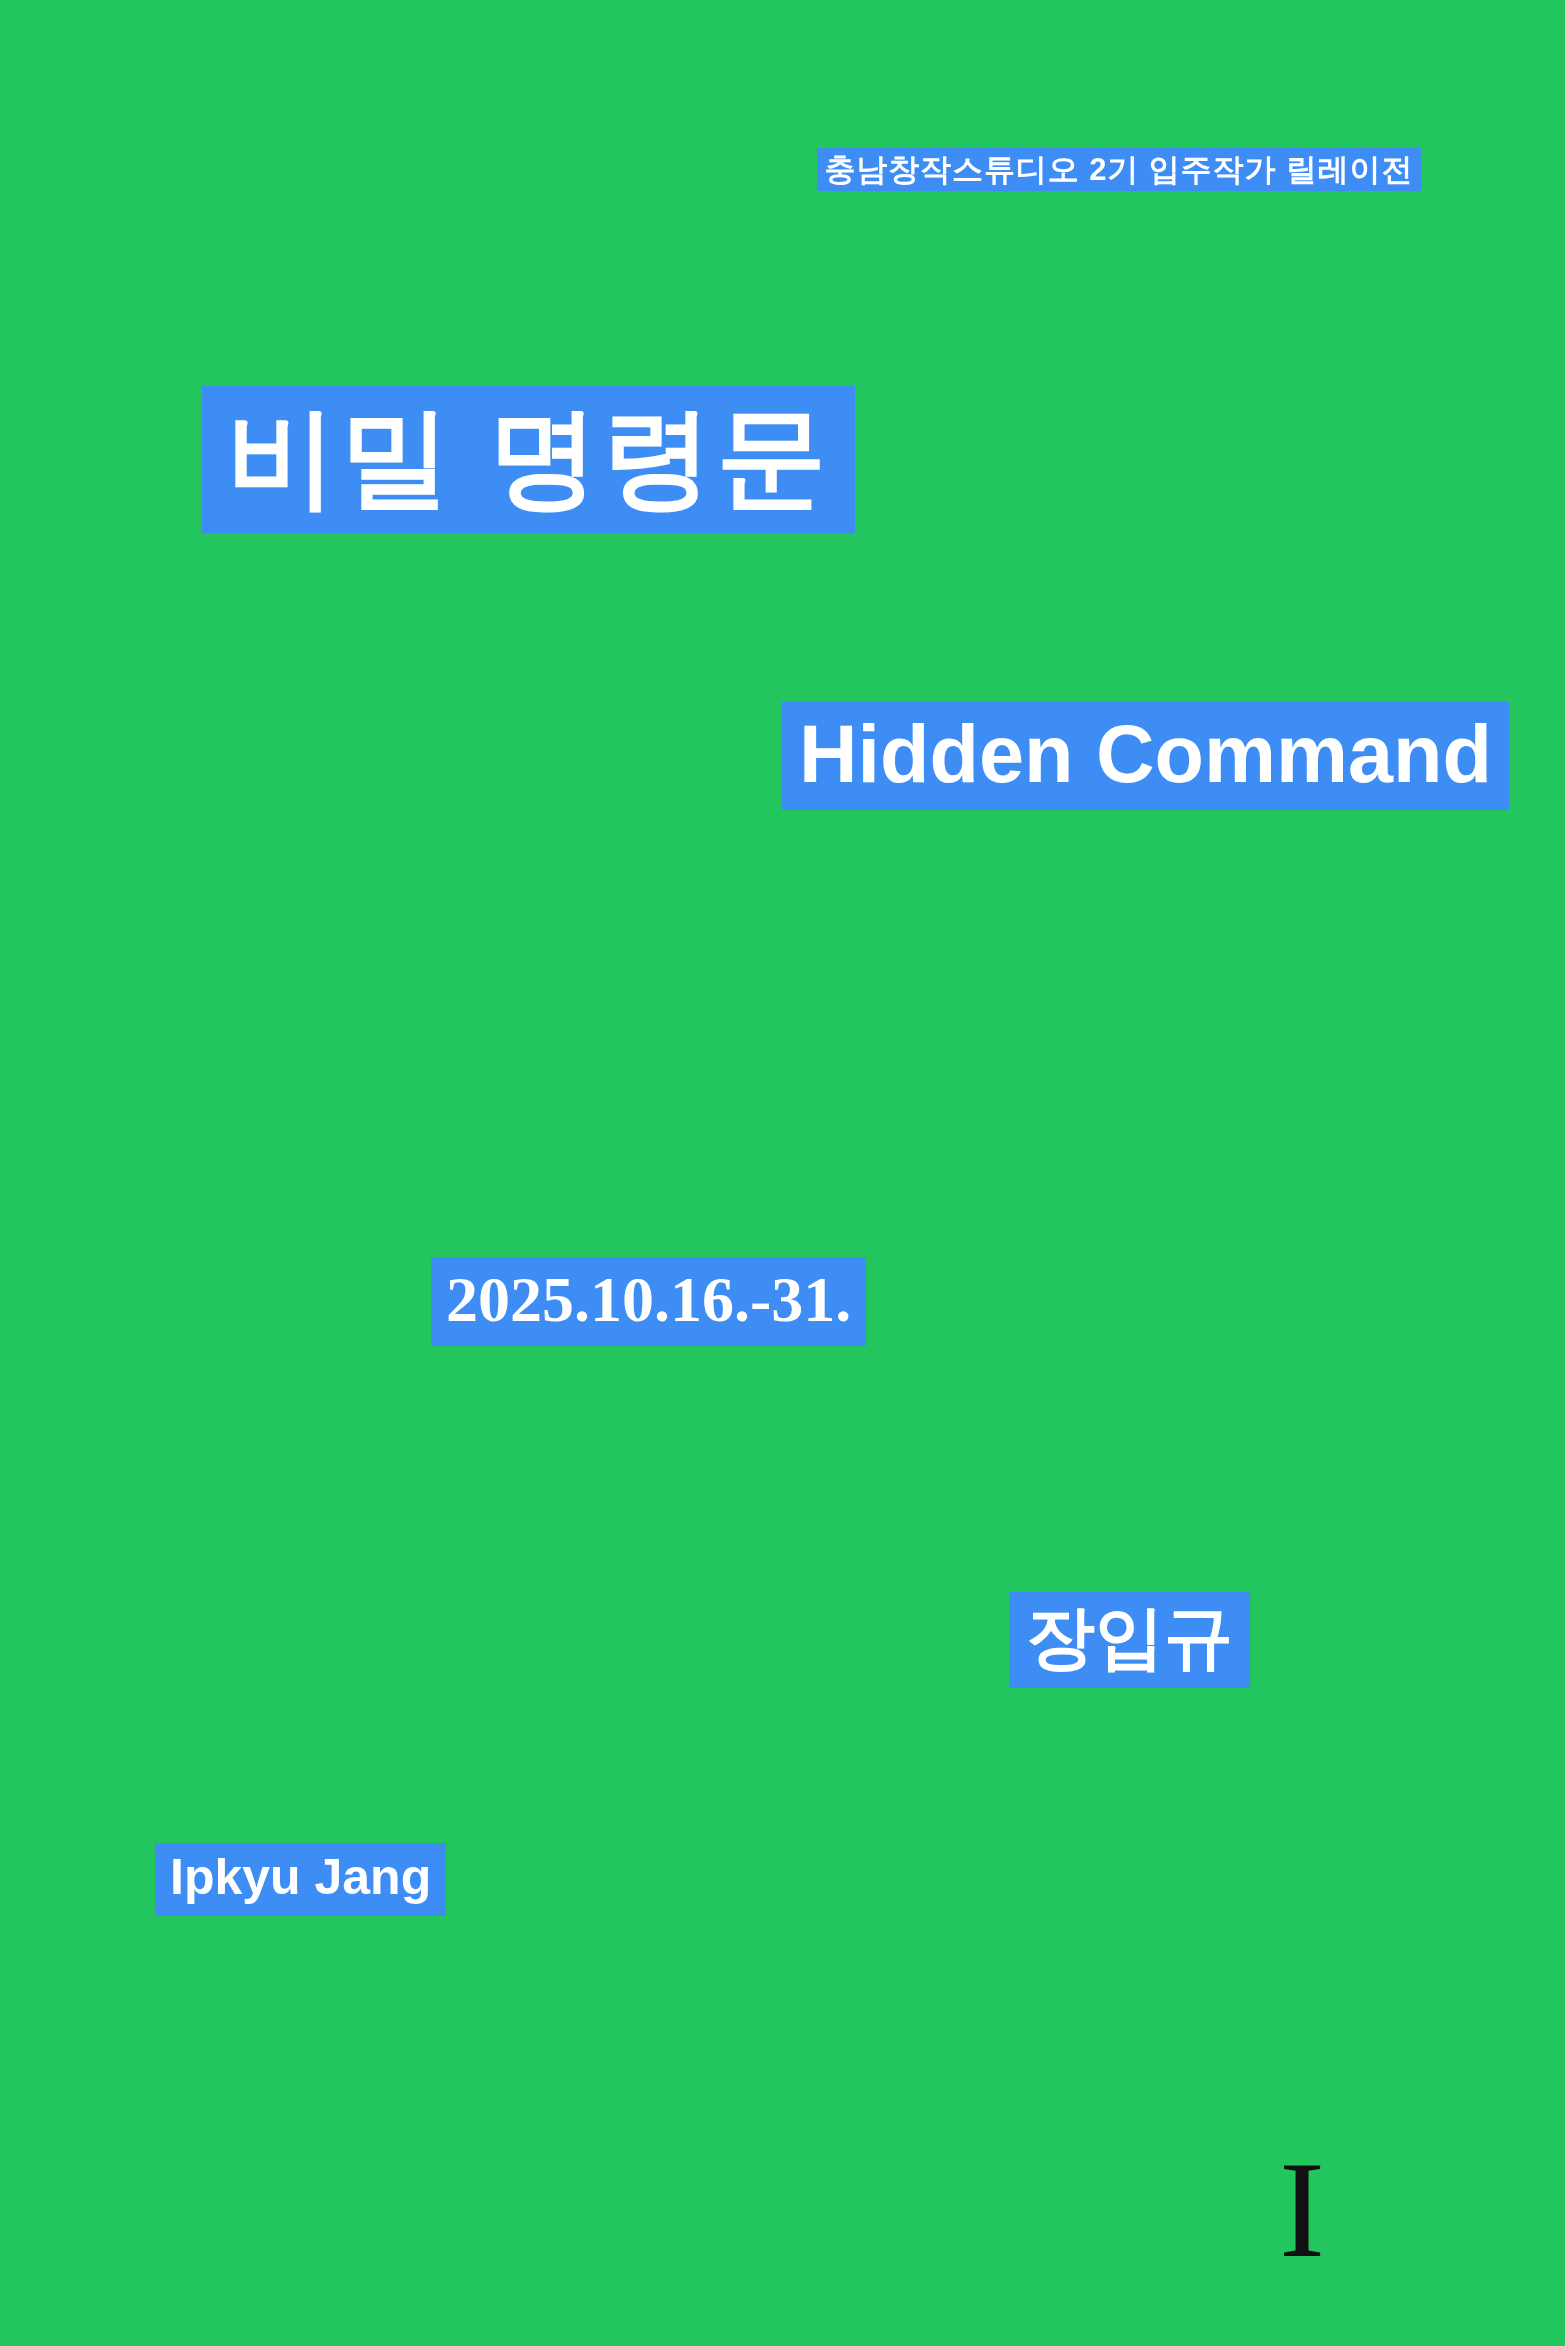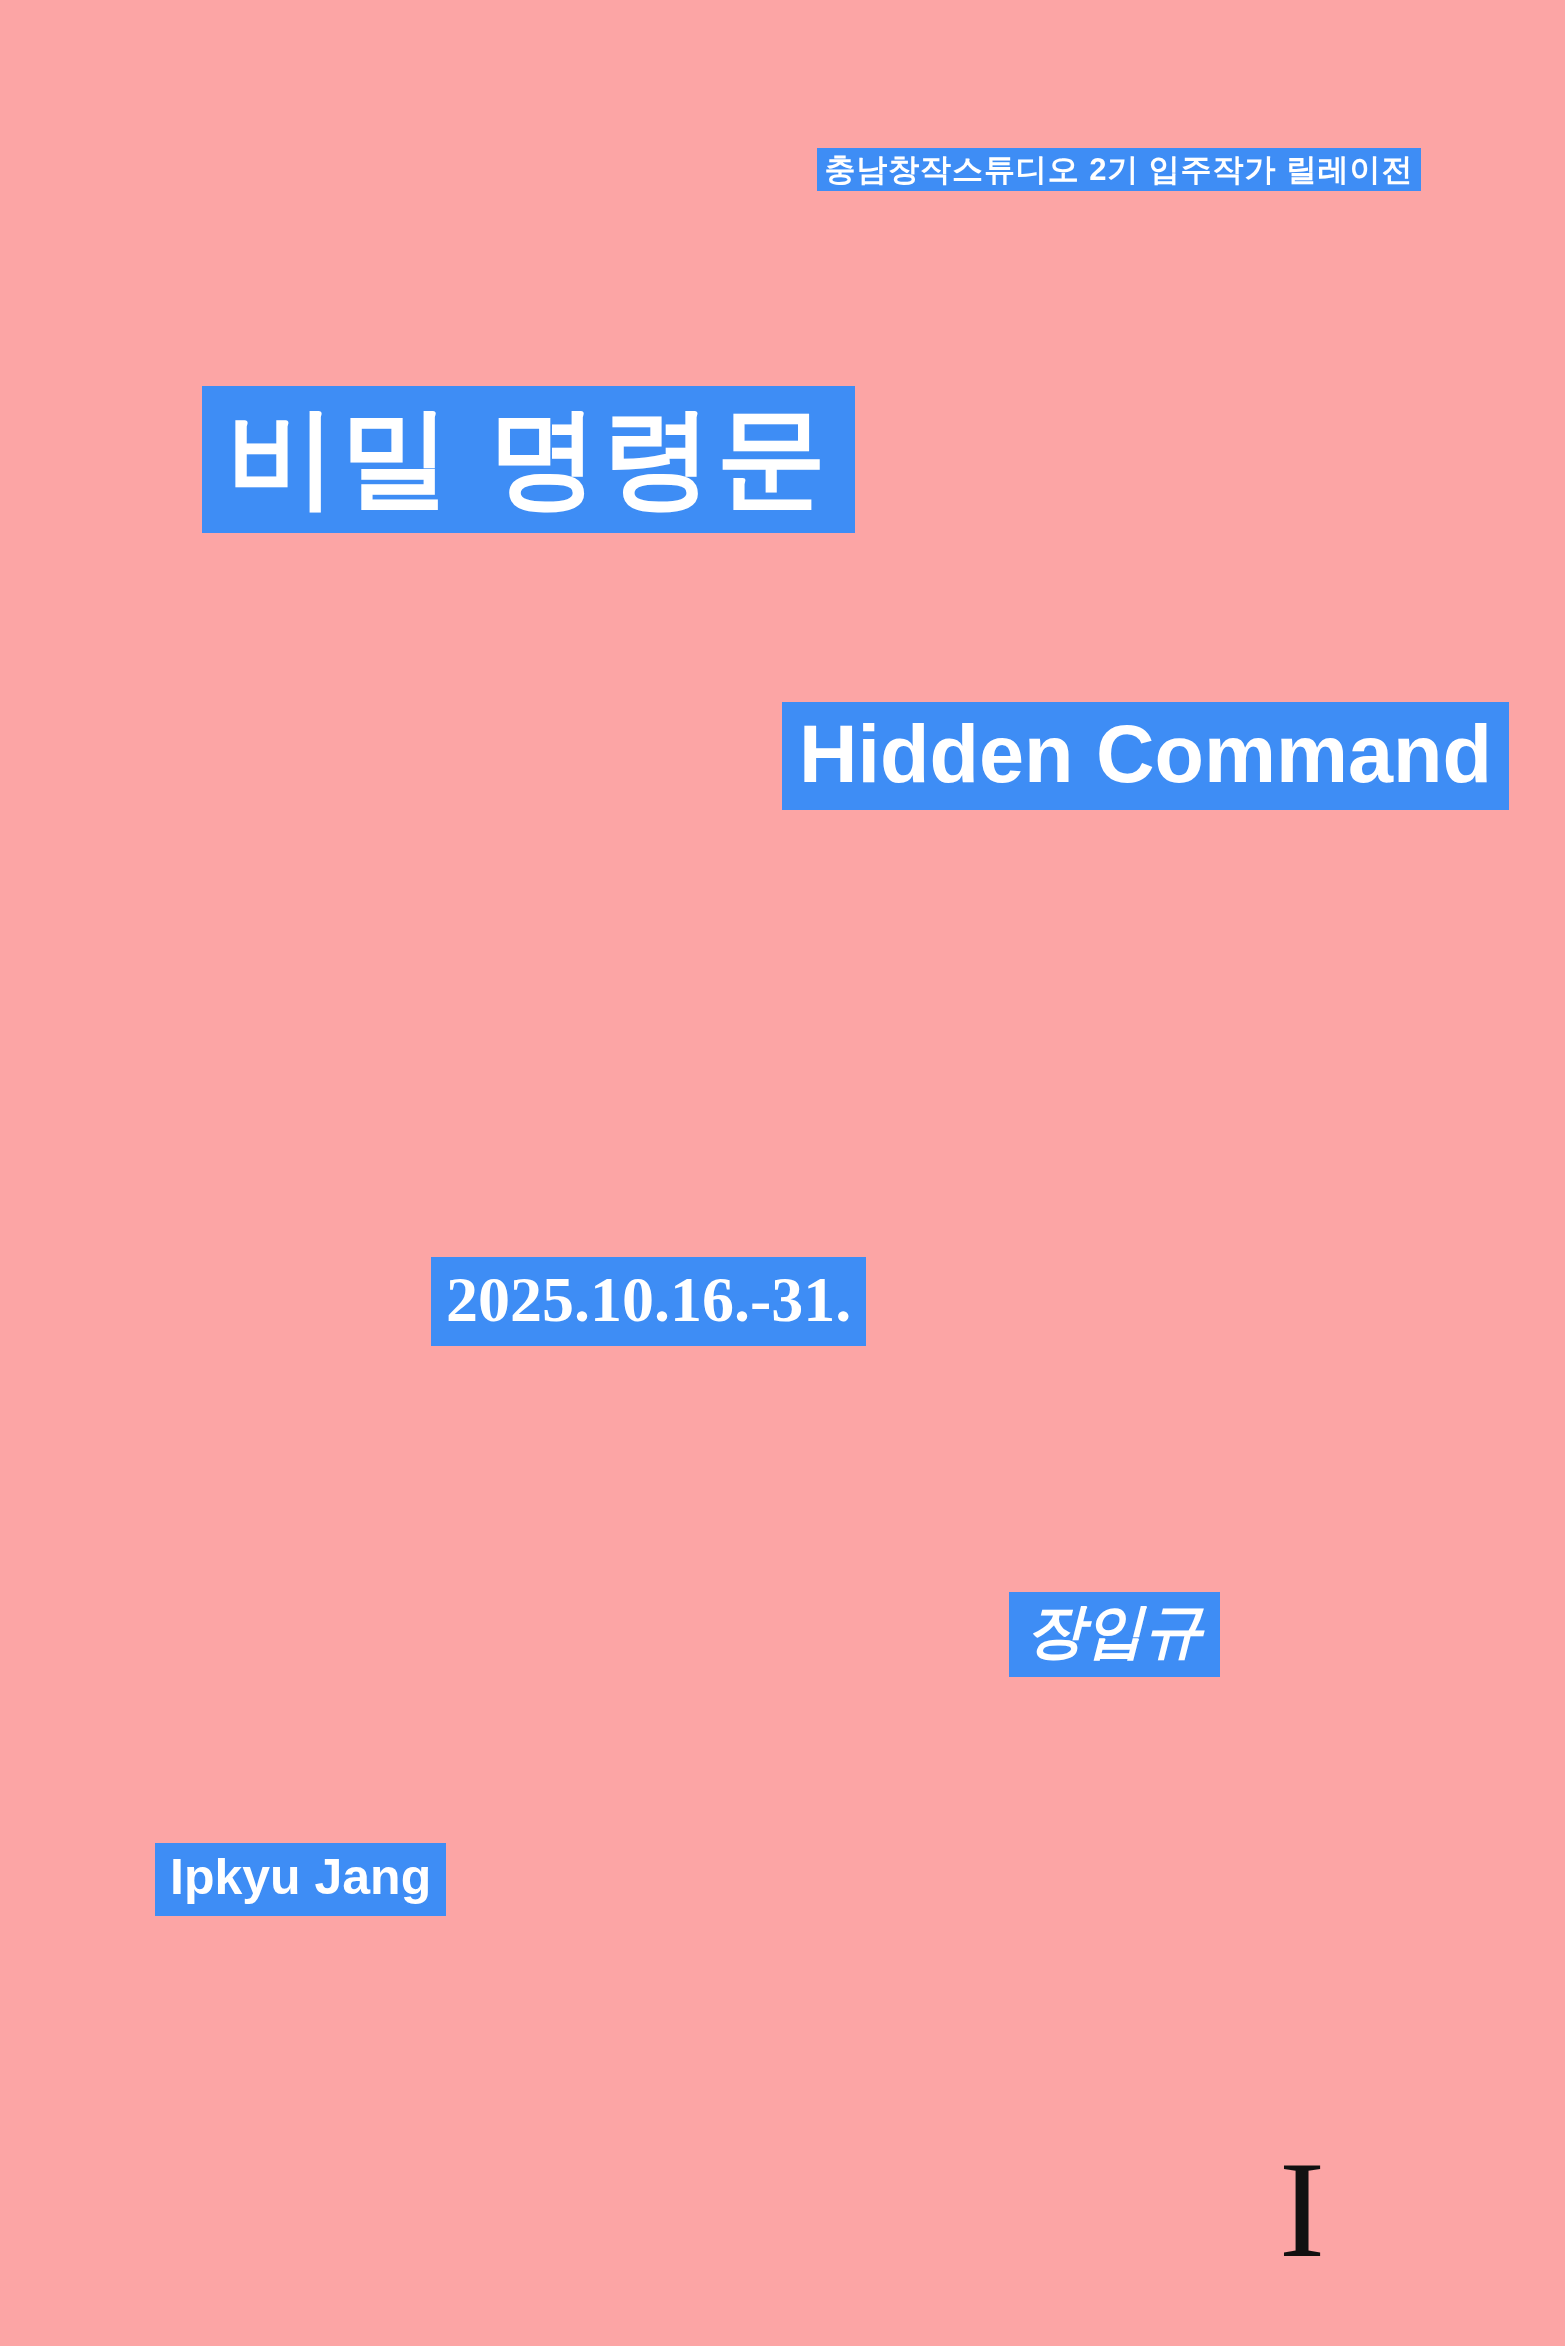--- a/index.html
+++ b/index.html
@@ -4,21 +4,21 @@
 <style>
   html, body {
     margin: 0;
     padding: 0;
     background: #ffffff;
   }
   .poster {
     position: relative;
     width: 1565px;
     height: 2347px;
-    background: #fca5a5;
+    background: #22c55e;
     overflow: hidden;
     font-family: "Liberation Sans", "DejaVu Sans", sans-serif;
   }
   .hl {
     position: absolute;
     display: inline-block;
     background: var(--accent, #3e8df5);
     color: #ffffff;
     font-weight: bold;
     white-space: nowrap;
@@ -47,23 +47,22 @@
   .dates {
     top: 1257px;
     left: 431px;
     font-size: 64px;
     padding: 5.7px 15px 9.5px 15px;
     font-family: Liberation Serif, serif;
   }
   .artist-kr {
     top: 1592px;
     left: 1009px;
-    font-size: 59px;
+    font-size: 69px;
     padding: 5.7px 17px 11.4px 17px;
-    font-style: italic;
   }
   .artist-en {
     top: 1843px;
     left: 155px;
     font-size: 50px;
     padding: 5.7px 15px 9.5px 15px;
   }
   .venue {
     top: 2188px;
     left: 770px;

